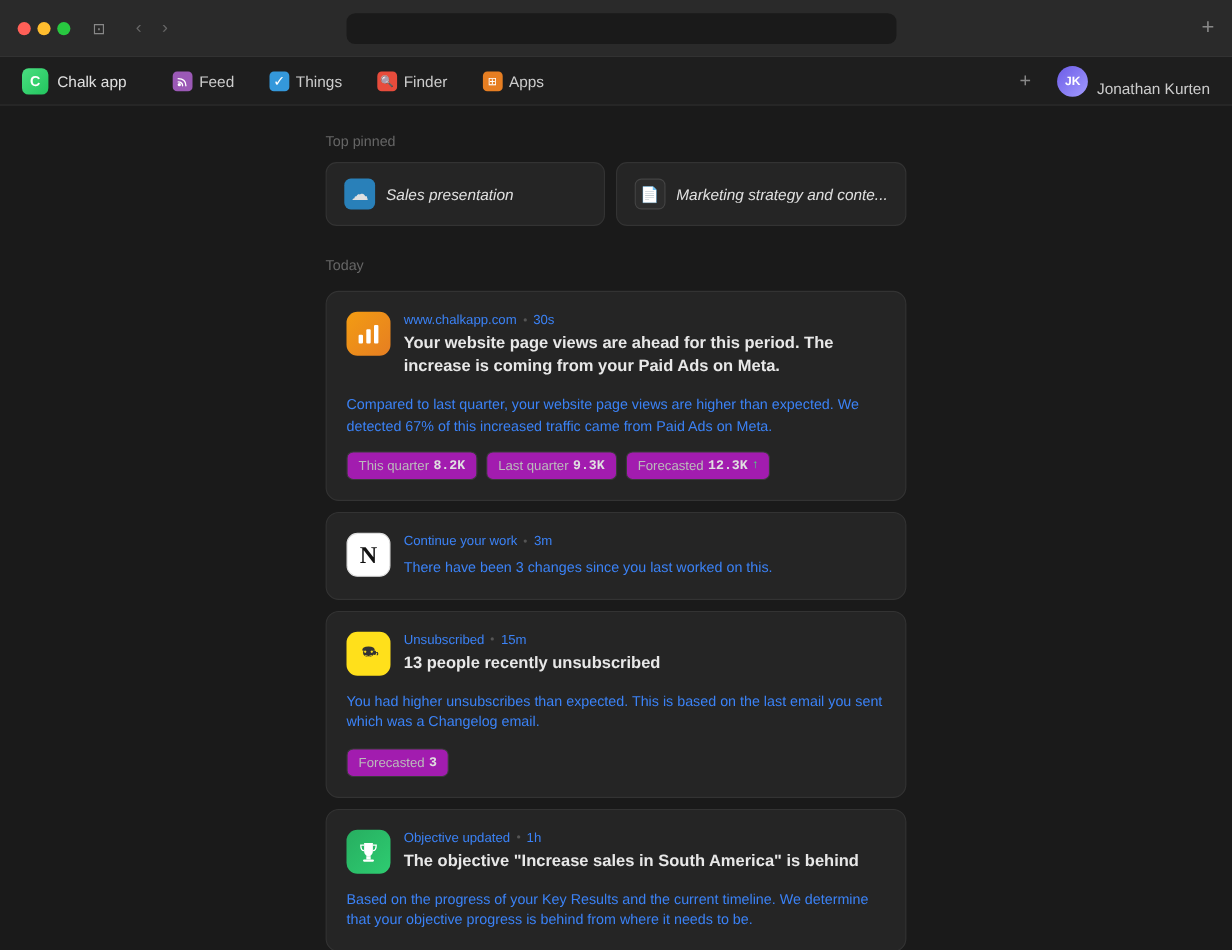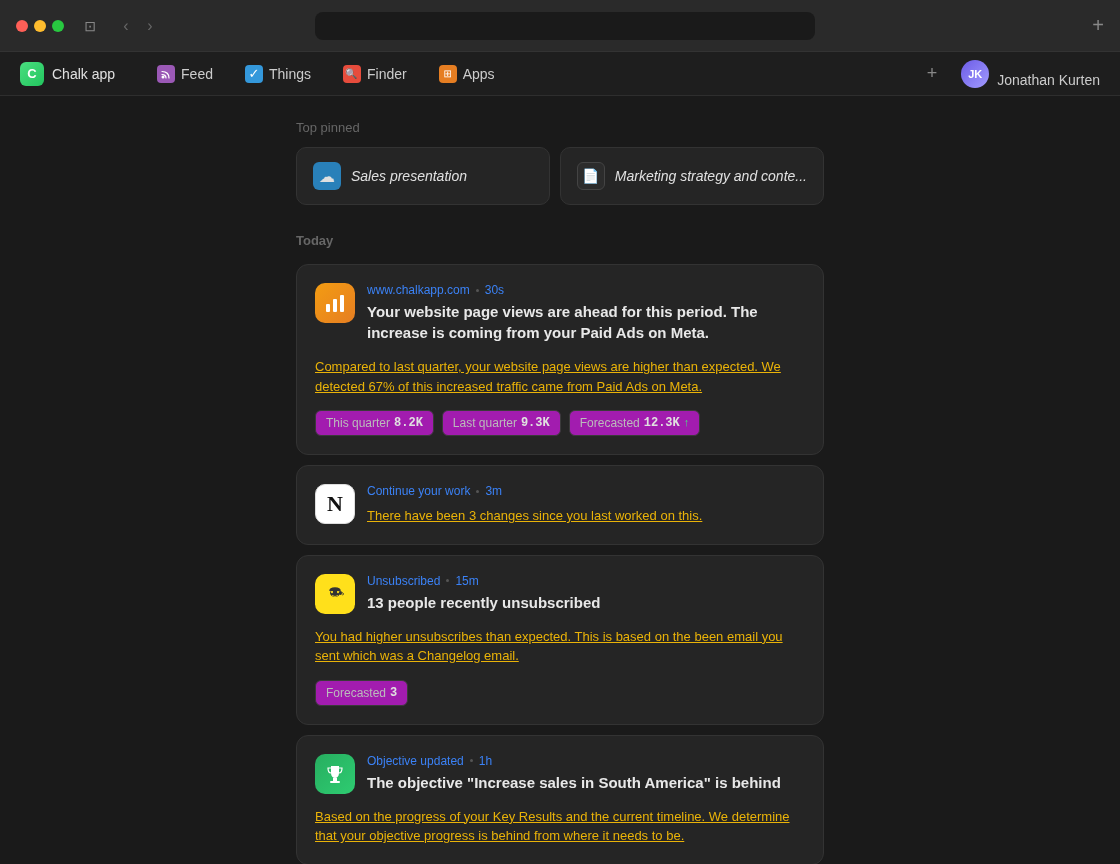--- a/index.html
+++ b/index.html
@@ -209,21 +209,21 @@
       overflow: hidden;
       text-overflow: ellipsis;
       font-style: italic;
     }
 
     
     .today-label {
       font-size: 13px;
       color: #666;
       margin-bottom: 16px;
-      font-weight: 700;
+      font-weight: 400;
     }
     .feed-cards {
       display: flex;
       flex-direction: column;
       gap: 10px;
     }
     .card {
       background: #252525;
       border-radius: 12px;
       padding: 18px;
@@ -268,24 +268,23 @@
     }
     .card-title {
       font-size: 15px;
       color: #e8e8e8;
       font-weight: 600;
       line-height: 1.4;
       margin-bottom: 6px;
     }
     .card-body {
       font-size: 13px;
-      color: #eab308;
+      color: #3b82f6;
       line-height: 1.5;
       margin-top: 8px;
-      text-decoration: underline;
     }
     .card-stats {
       display: flex;
       gap: 8px;
       margin-top: 14px;
       flex-wrap: wrap;
     }
     .stat-badge {
       background: #a21caf;
       border: 1px solid #3a3a3a;
@@ -454,21 +453,21 @@
           </div>
           <div class="card-meta">
             <div class="card-source">
               <span>Unsubscribed</span>
               <span class="card-source-dot"></span>
               <span>15m</span>
             </div>
             <div class="card-title">13 people recently unsubscribed</div>
           </div>
         </div>
-        <div class="card-body">You had higher unsubscribes than expected. This is based on the been email you sent which was a Changelog email.</div>
+        <div class="card-body">You had higher unsubscribes than expected. This is based on the last email you sent which was a Changelog email.</div>
         <div class="card-stats">
           <div class="stat-badge">
             <span>Forecasted</span>
             <span class="stat-value">3</span>
           </div>
         </div>
       </div>
 
       <div class="card">
         <div class="card-header">

